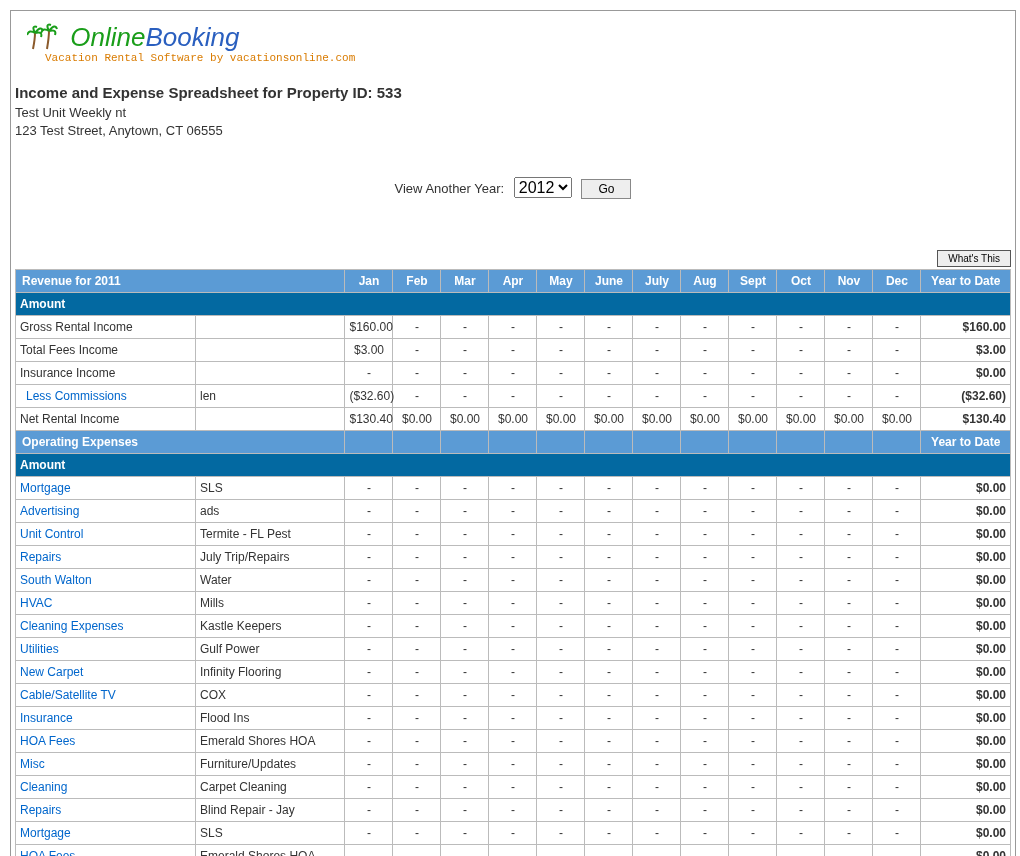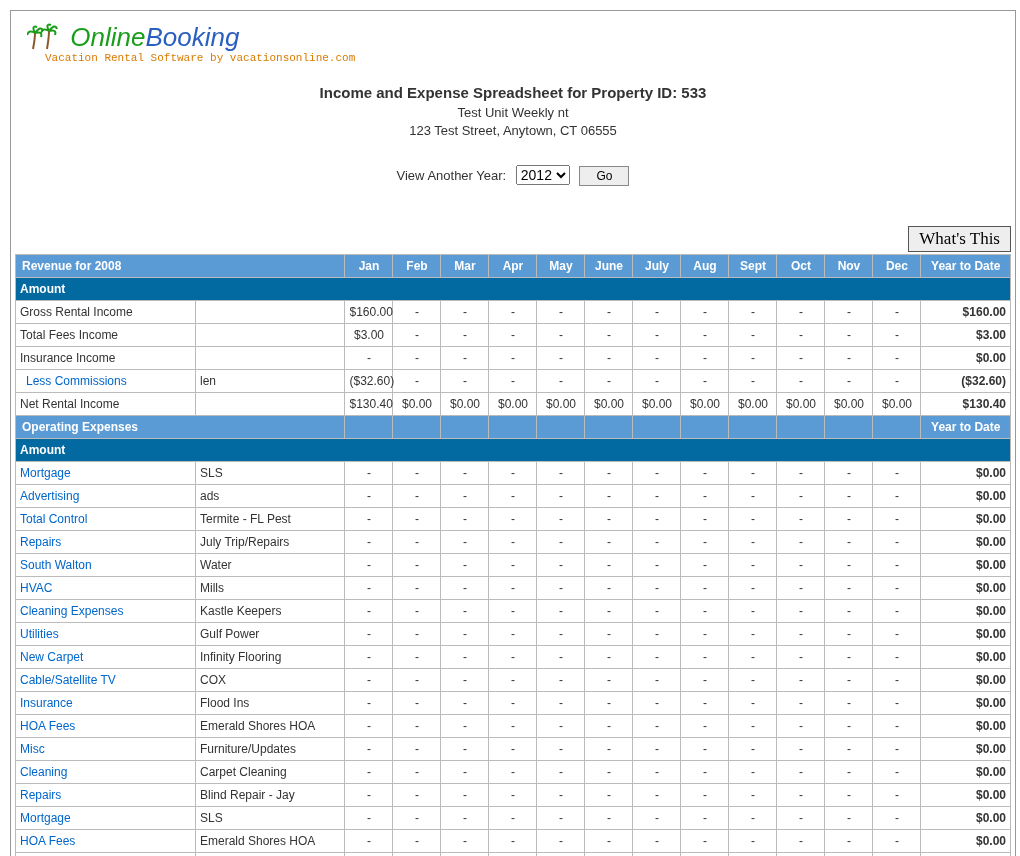--- a/index.html
+++ b/index.html
@@ -33,57 +33,56 @@
   .logo .name .on { color: #1a9e1a; }
   .logo .name .bk { color: #2a5fbf; }
   .logo .tag {
     font-family: Liberation Mono, monospace;
     font-size: 11px;
     color: #d97b00;
     margin-top: -2px;
     margin-left: 18px;
   }
   .header-info {
-    text-align: center;
+    text-align: left;
     margin-top: 20px;
     margin-bottom: 20px;
   }
   .header-info h2 {
     margin: 0 0 3px 0;
     font-size: 15px;
     font-weight: bold;
   }
   .header-info div {
     font-size: 13px;
     line-height: 1.4;
   }
   .year-switch {
     text-align: center;
     margin: 25px 0 40px 0;
     font-size: 13px;
   }
   .year-switch select {
-    font-size: 14px;
-    margin: 0 6px;
+    font-size: 16px;
+    margin: 12px 6px;
   }
   .go-btn {
     border: 1px solid #888;
     background: #eee;
     padding: 2px 16px;
     font-size: 12px;
     cursor: pointer;
   }
   .whats-this-row { text-align: right; margin-bottom: 2px; }
   .whats-this {
     border: 1px solid #555;
     background: #eee;
     padding: 2px 10px;
-    font-size: 17px;
+    font-size: 10px;
     cursor: pointer;
-    font-family: Liberation Serif, serif;
   }
   table.sheet {
     border-collapse: collapse;
     width: 100%;
     table-layout: fixed;
   }
   table.sheet th, table.sheet td {
     border: 1px solid #bbb;
     padding: 2px 4px;
     font-size: 12px;
@@ -166,21 +165,21 @@
         <col class="col-month">
         <col class="col-month">
       <col class="col-month">
         <col class="col-month">
         <col class="col-month">
         <col class="col-month">
       <col class="col-ytd">
     </colgroup>
     <tbody id="table-body">
         <tr class="hdr-row">
-          <th colspan="2">Revenue for 2008</th>
+          <th colspan="2">Revenue for 2011</th>
           <th>Jan</th>
           <th>Feb</th>
           <th>Mar</th>
           <th>Apr</th>
           <th>May</th>
           <th>June</th>
           <th>July</th>
           <th>Aug</th>
           <th>Sept</th>
           <th>Oct</th>
@@ -323,21 +322,21 @@
           <td class="month">-</td>
           <td class="month">-</td>
           <td class="month">-</td>
           <td class="month">-</td>
           <td class="month">-</td>
           <td class="month">-</td>
           <td class="month">-</td>
           <td class="ytd">$0.00</td>
         </tr>
         <tr>
-          <td class="label"><a class="linklike">Total Control</a></td>
+          <td class="label"><a class="linklike">Unit Control</a></td>
           <td class="vendor">Termite - FL Pest</td>
           <td class="month">-</td>
           <td class="month">-</td>
           <td class="month">-</td>
           <td class="month">-</td>
           <td class="month">-</td>
           <td class="month">-</td>
           <td class="month">-</td>
           <td class="month">-</td>
           <td class="month">-</td>

